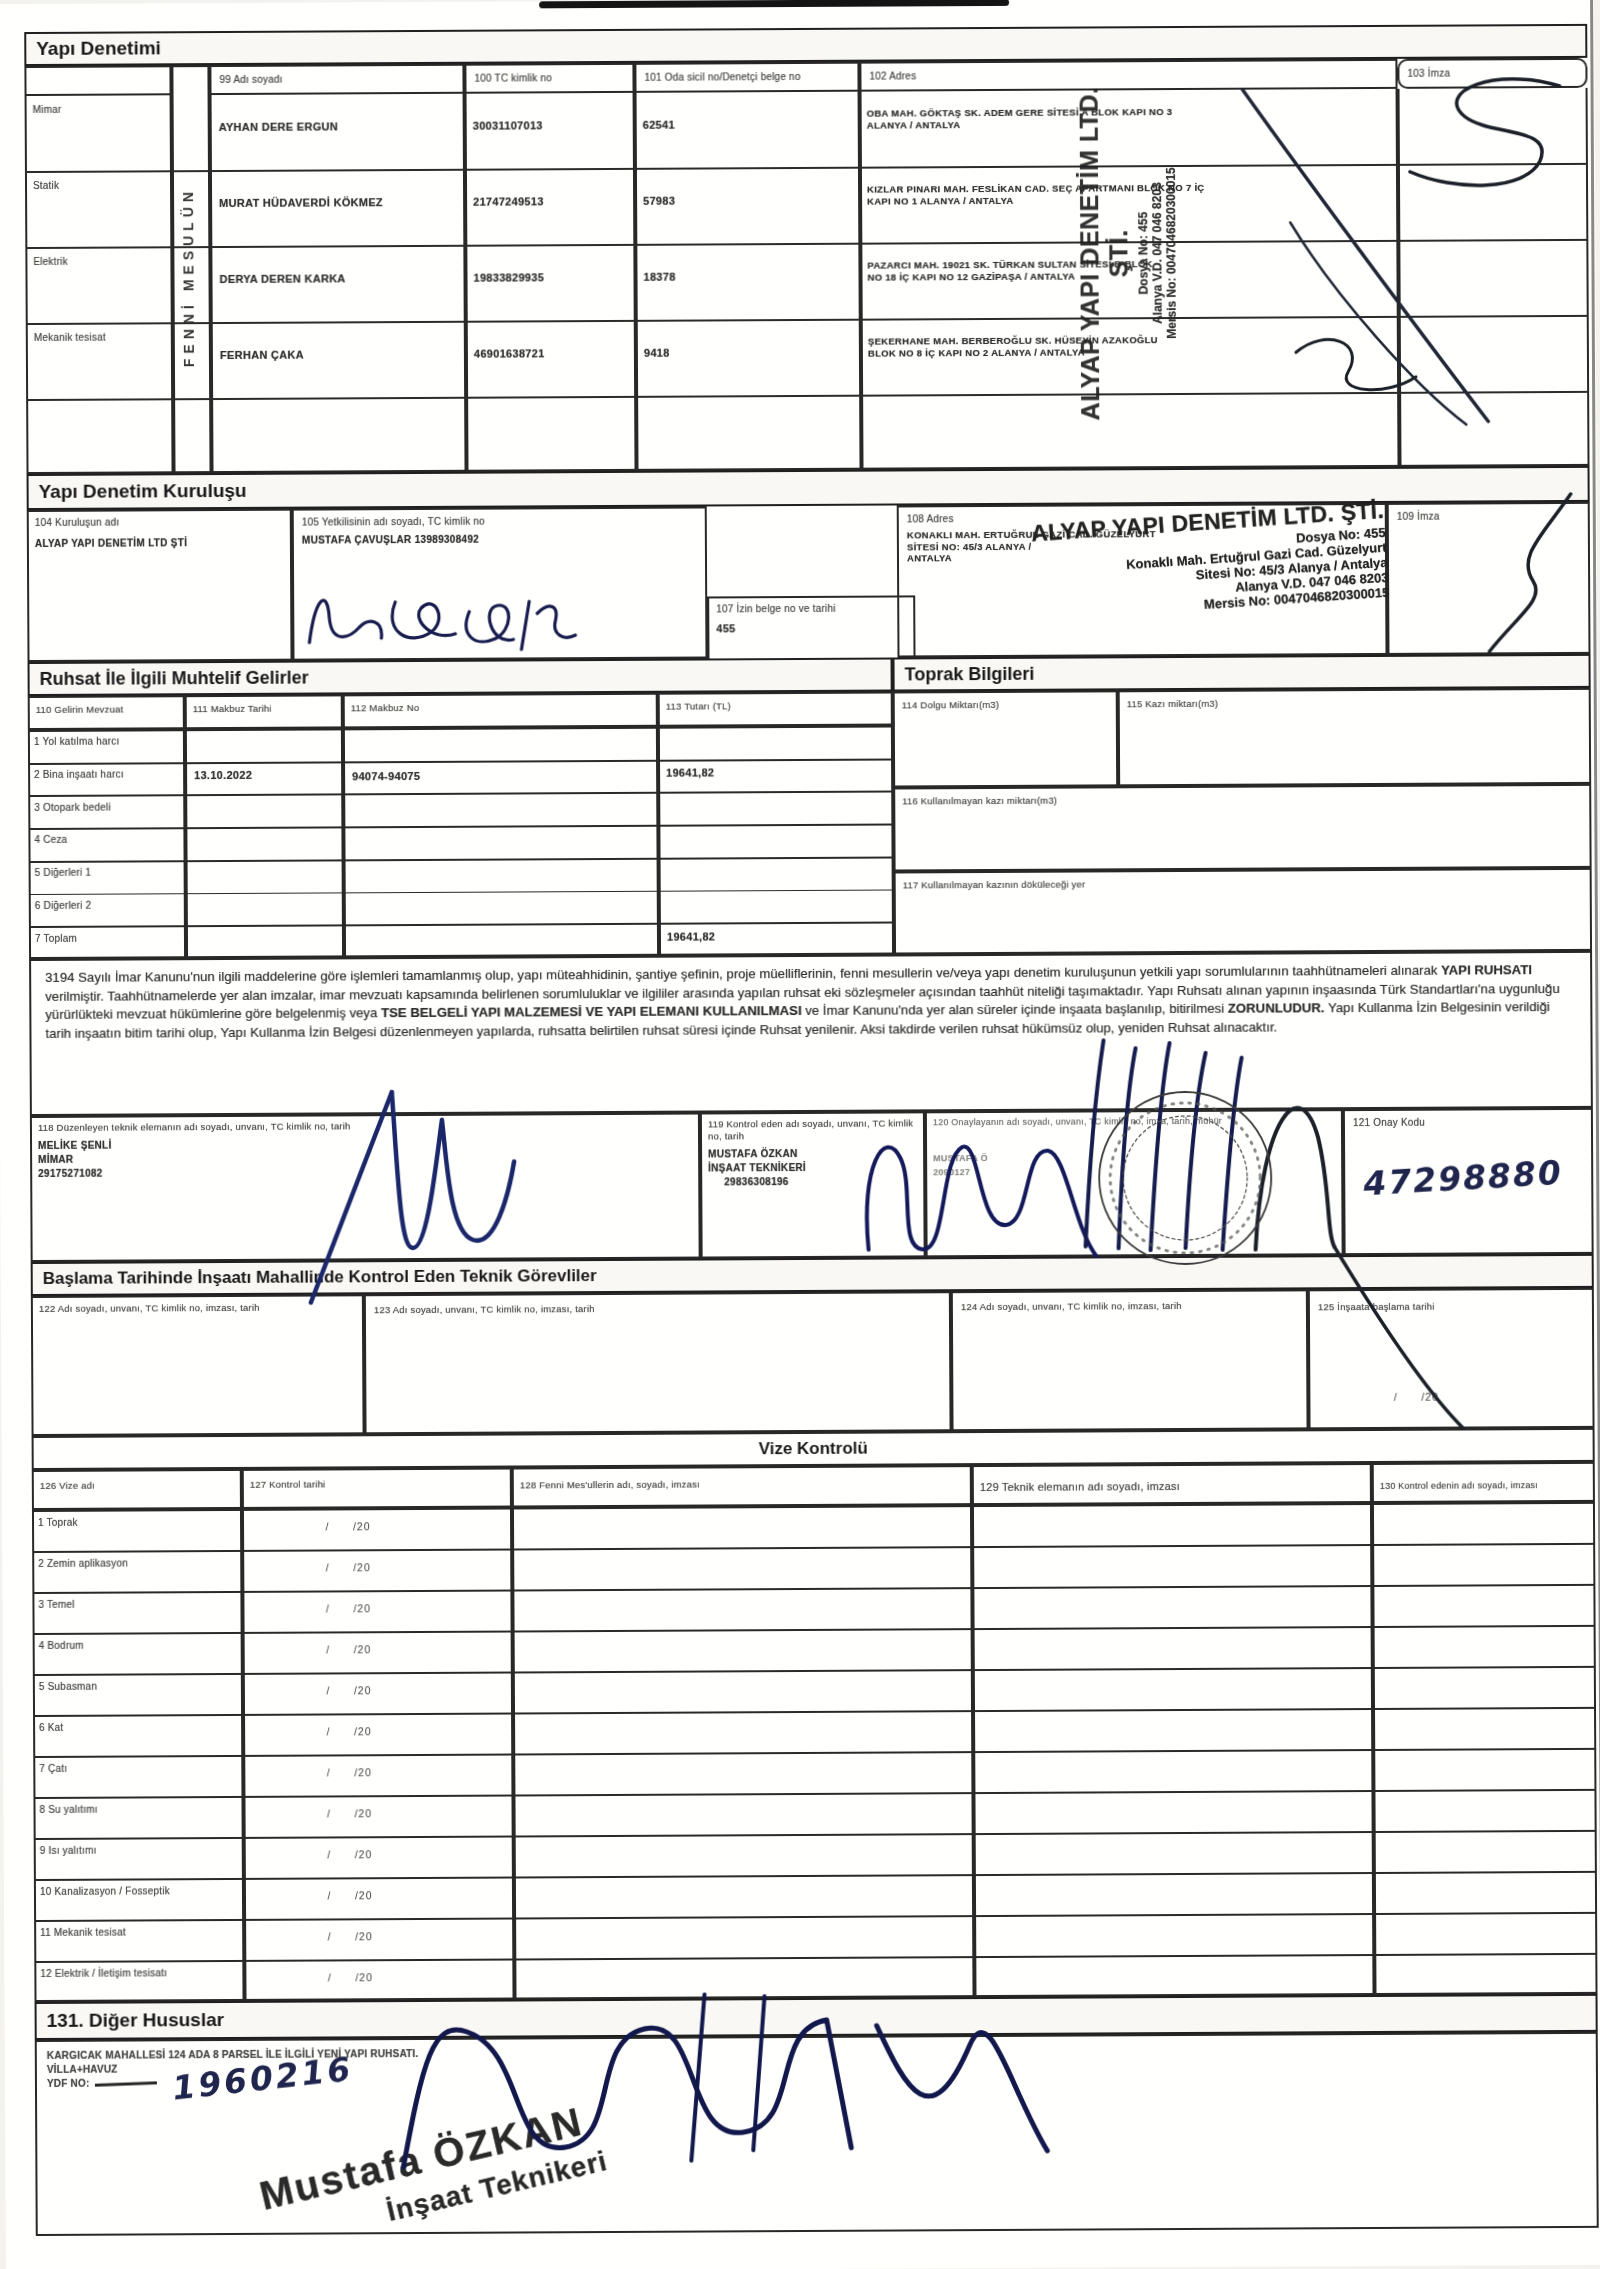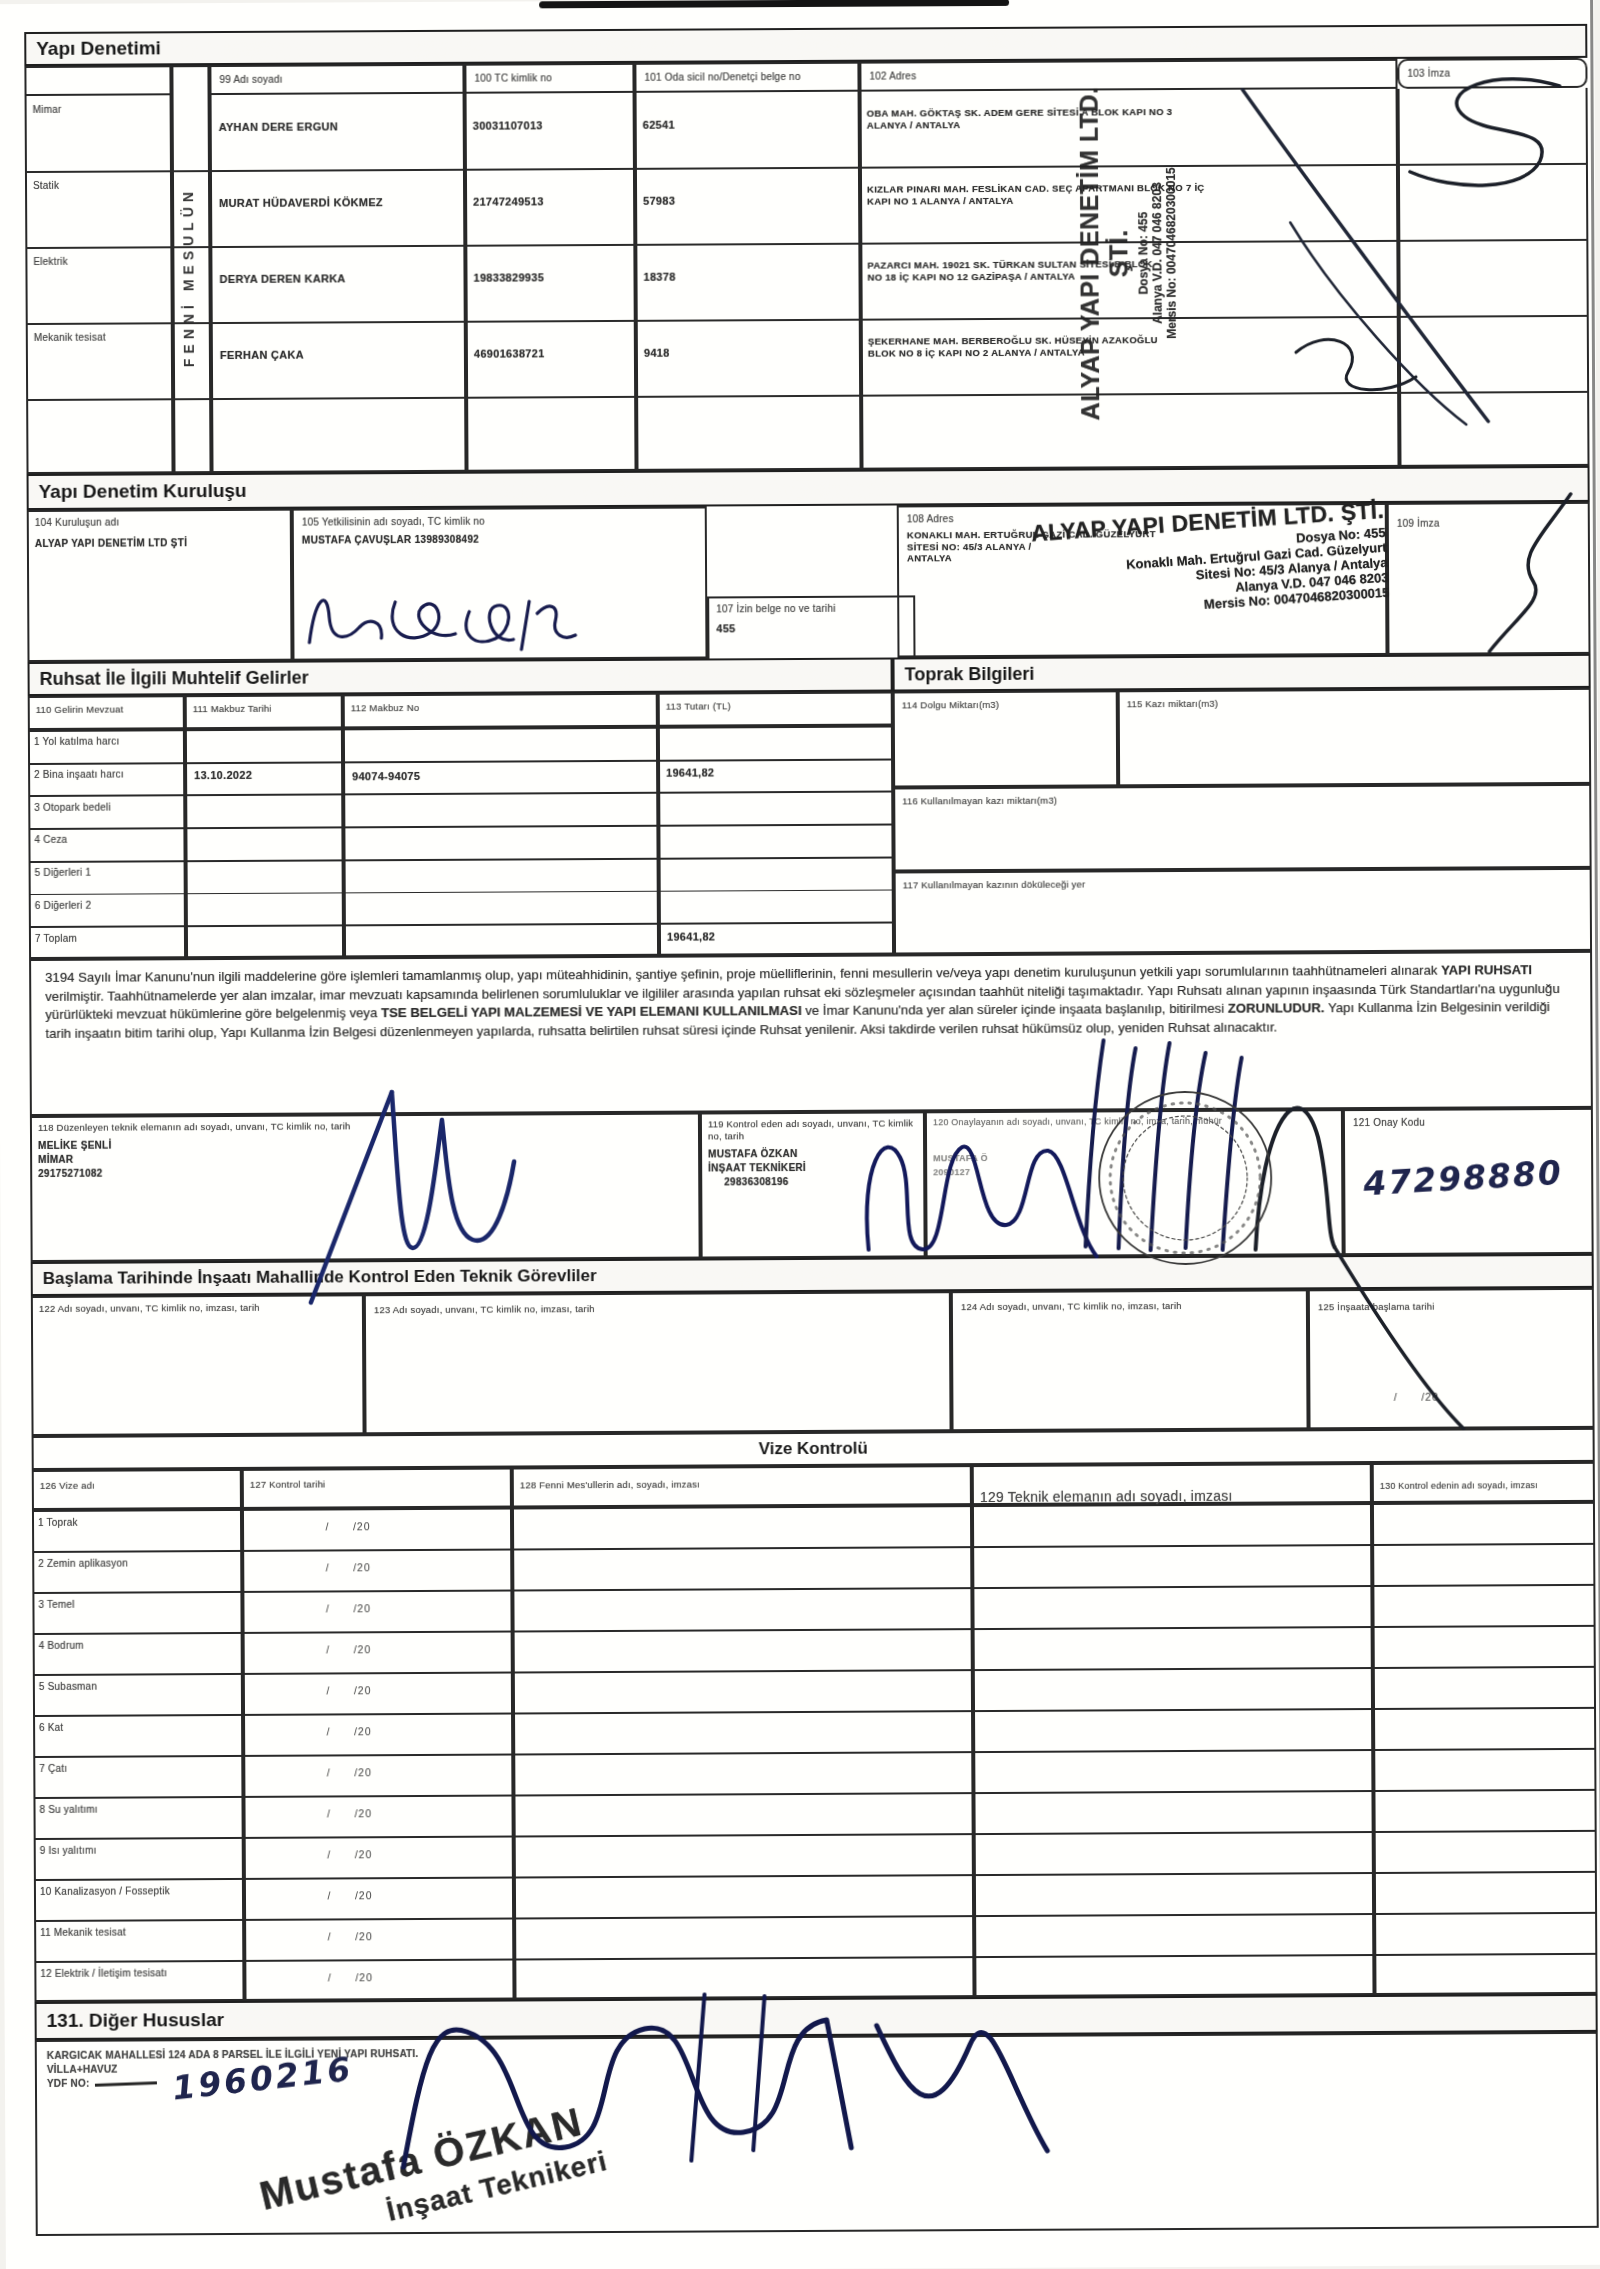--- a/index.html
+++ b/index.html
@@ -114,21 +114,21 @@
   </div>
   <div class="cell" style="left:710px;top:584px;width:208px;height:74px;margin-top:12px;">
     <span class="lbl" style="left:7px;top:5px;">107 İzin belge no ve tarihi</span>
     <span class="val" style="left:7px;top:24px;">455</span>
   </div>
   <div class="cell" style="left:900px;top:506px;width:490px;height:152px;">
     <span class="lbl" style="left:8px;top:6px;">108 Adres</span>
     <span class="val small" style="left:8px;top:22px;width:250px;"><span>KONAKLI MAH. ERTUĞRUL GAZİ CAD. GÜZELYURT SİTESİ NO: 45/3 ALANYA /</span><br><span>ANTALYA</span></span>
   </div>
   <div class="cell" style="left:1390px;top:506px;width:203px;height:152px;">
-    <span class="lbl" style="left:8px;top:6px;margin-top:7px;">109 İmza</span>
+    <span class="lbl" style="left:8px;top:6px;">109 İmza</span>
   </div>
 
   <div class="abs stamp" style="left:925px;top:514px;width:465px;transform:rotate(-3.5deg);text-align:right;z-index:4;">
     <div style="font-size:23px;font-weight:bold;letter-spacing:.3px;">ALYAP YAPI DENETİM LTD. ŞTİ.</div>
     <div style="font-size:13px;font-weight:bold;margin-top:1px;">Dosya No: 455</div>
     <div style="font-size:13px;font-weight:bold;">Konaklı Mah. Ertuğrul Gazi Cad. Güzelyurt</div>
     <div style="font-size:13px;font-weight:bold;">Sitesi No: 45/3 Alanya / Antalya</div>
     <div style="font-size:13px;font-weight:bold;">Alanya V.D. 047 046 8203</div>
     <div style="font-size:13px;font-weight:bold;">Mersis No: 0047046820300015</div>
   </div>
@@ -230,21 +230,21 @@
   <div class="cell" style="left:30px;top:1466px;width:210px;height:40px;">
     <span class="lbl" style="left:6px;top:8px;font-size:9.5px;">126 Vize adı</span>
   </div>
   <div class="cell" style="left:240px;top:1466px;width:270px;height:40px;">
     <span class="lbl" style="left:6px;top:8px;font-size:9.5px;">127 Kontrol tarihi</span>
   </div>
   <div class="cell" style="left:510px;top:1466px;width:460px;height:40px;">
     <span class="lbl" style="left:6px;top:10px;font-size:9.5px;">128 Fenni Mes'ullerin adı, soyadı, imzası</span>
   </div>
   <div class="cell" style="left:970px;top:1466px;width:400px;height:40px;">
-    <span class="lbl" style="left:6px;top:22px;font-size:14px;">129 Teknik elemanın adı soyadı, imzası</span>
+    <span class="lbl" style="left:6px;top:14px;font-size:11px;">129 Teknik elemanın adı soyadı, imzası</span>
   </div>
   <div class="cell" style="left:1370px;top:1466px;width:223px;height:40px;">
     <span class="lbl" style="left:6px;top:16px;font-size:9px;">130 Kontrol edenin adı soyadı, imzası</span>
   </div>
 
   <div class="cell rowlines" style="left:30px;top:1506px;width:210px;height:492px;background:repeating-linear-gradient(to bottom,transparent 0 39px,#2c2c2c 39px 41px);"></div>
   <div class="cell rowlines" style="left:240px;top:1506px;width:270px;height:492px;background:repeating-linear-gradient(to bottom,transparent 0 39px,#2c2c2c 39px 41px);"></div>
   <div class="cell rowlines" style="left:510px;top:1506px;width:460px;height:492px;background:repeating-linear-gradient(to bottom,transparent 0 39px,#2c2c2c 39px 41px);"></div>
   <div class="cell rowlines" style="left:970px;top:1506px;width:400px;height:492px;background:repeating-linear-gradient(to bottom,transparent 0 39px,#2c2c2c 39px 41px);"></div>
   <div class="cell rowlines" style="left:1370px;top:1506px;width:223px;height:492px;background:repeating-linear-gradient(to bottom,transparent 0 39px,#2c2c2c 39px 41px);"></div>

